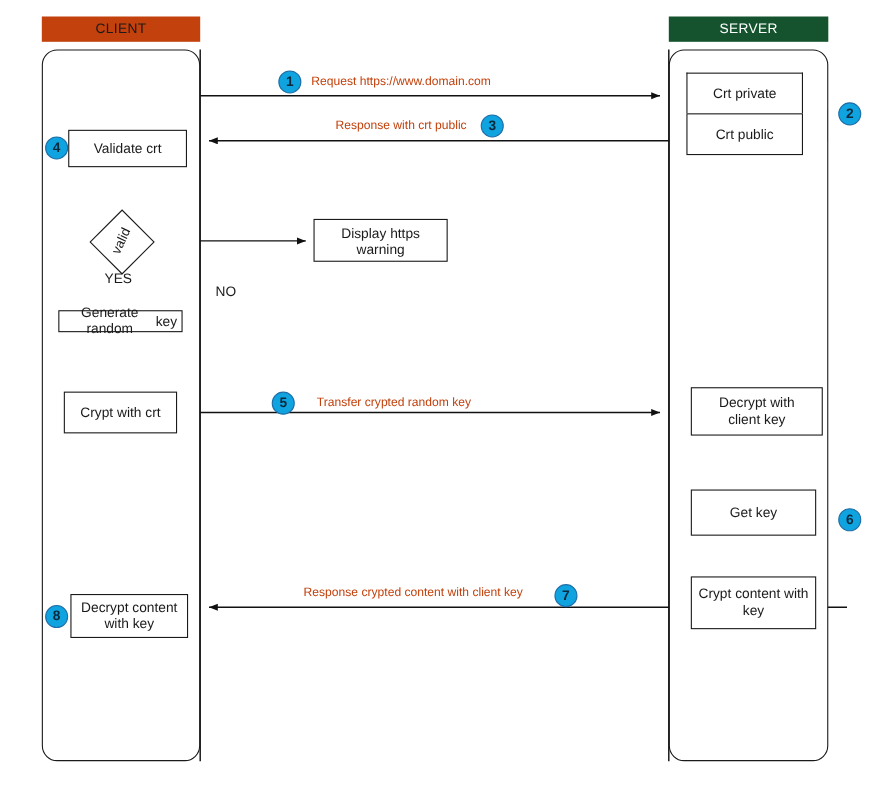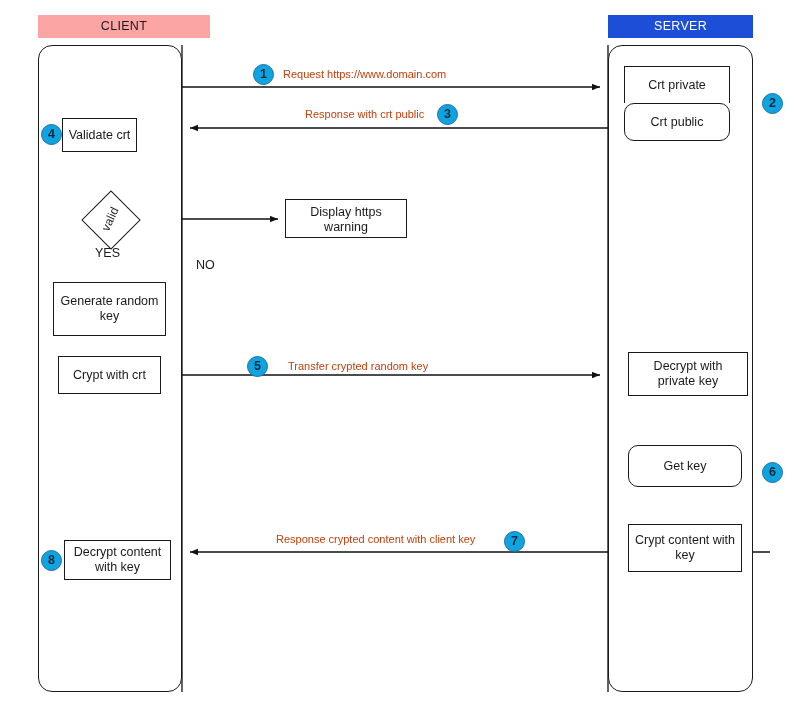--- a/index.html
+++ b/index.html
@@ -28,31 +28,31 @@
     align-items: center;
     justify-content: center;
     font-size: 12.5px;
     letter-spacing: 0.3px;
     line-height: 1;
     user-select: none;
   }
   .lane-header.client {
     left: 38px;
     top: 15px;
-    width: 172px;
+    width: 144px;
     height: 23px;
-    background: #fca5a5;
+    background: #c2410c;
     color: #1a1a1a;
   }
   .lane-header.server {
     left: 608px;
     top: 15px;
     width: 145px;
     height: 23px;
-    background: #1d4ed8;
+    background: #14532d;
     color: #ffffff;
   }
 
   
   .lane-body {
     position: absolute;
     box-sizing: border-box;
     border: 1.2px solid #1a1a1a;
     border-radius: 14px;
     background: #ffffff;
@@ -203,33 +203,33 @@
   <div class="lane-header client">
     <span>CLIENT</span>
   </div>
   <div class="lane-header server">
     <span>SERVER</span>
   </div>
 
   <div class="lane-body client"></div>
   <div class="lane-body server"></div>
 
-  <div class="node" style="left:62px; top:118px; width:75px; height:34px;">
+  <div class="node" style="left:62px; top:118px; width:108px; height:34px;">
     <span>Validate crt</span>
   </div>
 
   <div class="diamond-wrap" style="left:79px; top:188px;">
     <div class="diamond-shape"></div>
     <div class="diamond-label">valid</div>
   </div>
 
   <div class="flow-label" style="left:196px; top:210px;margin-top:48px;">NO</div>
   <div class="flow-label" style="left:95px; top:246px;">YES</div>
 
-  <div class="node" style="left:53px; top:282px; width:113px; height:54px; flex-direction:column;">
+  <div class="node" style="left:53px; top:282px; width:113px; height:20px; flex-direction:row;">
     <span>Generate random</span>
     <span>key</span>
   </div>
 
   <div class="node" style="left:58px; top:356px; width:103px; height:38px;">
     <span>Crypt with crt</span>
   </div>
 
   <div class="node" style="left:64px; top:540px; width:107px; height:40px; flex-direction:column;">
     <span>Decrypt content</span>
@@ -237,30 +237,30 @@
   </div>
 
   <div class="node" style="left:285px; top:199px; width:122px; height:39px; flex-direction:column;justify-content:flex-end;">
     <span>Display https</span>
     <span>warning</span>
   </div>
 
   <div class="node" style="left:624px; top:66px; width:106px; height:37px; border-bottom-width:0;">
     <span>Crt private</span>
   </div>
-  <div class="node" style="left:624px; top:103px; width:106px; height:38px;border-radius:10px;">
+  <div class="node" style="left:624px; top:103px; width:106px; height:38px;">
     <span>Crt public</span>
   </div>
 
   <div class="node" style="left:628px; top:352px; width:120px; height:44px; flex-direction:column;">
     <span>Decrypt with</span>
-    <span>private key</span>
-  </div>
-
-  <div class="node" style="left:628px; top:445px; width:114px; height:42px;border-radius:10px;">
+    <span>client key</span>
+  </div>
+
+  <div class="node" style="left:628px; top:445px; width:114px; height:42px;">
     <span>Get key</span>
   </div>
 
   <div class="node" style="left:628px; top:524px; width:114px; height:48px; flex-direction:column;">
     <span>Crypt content with</span>
     <span>key</span>
   </div>
 
   <div class="msg-label" style="left:283px; top:67px;">Request https://www.domain.com</div>
   <div class="msg-label" style="left:305px; top:107px;">Response with crt public</div>

